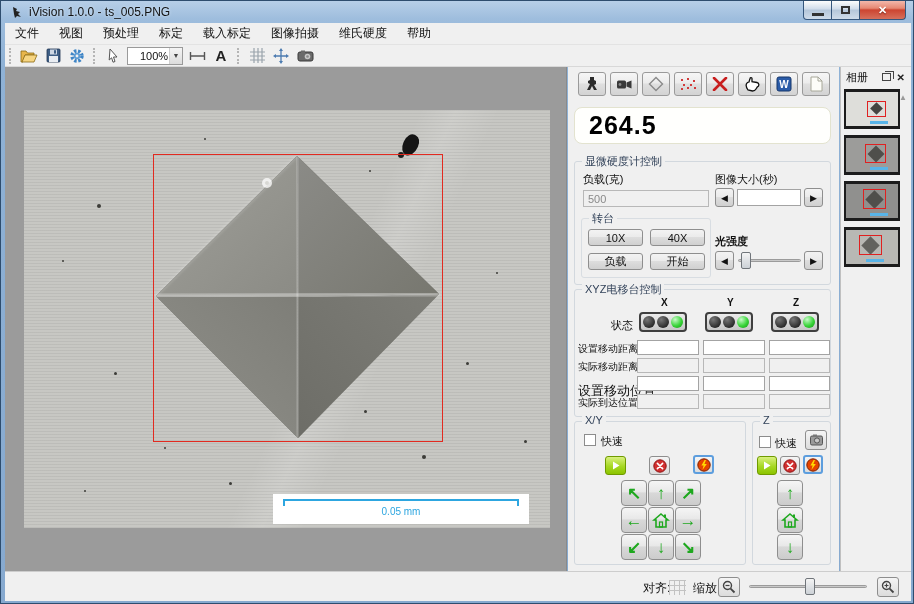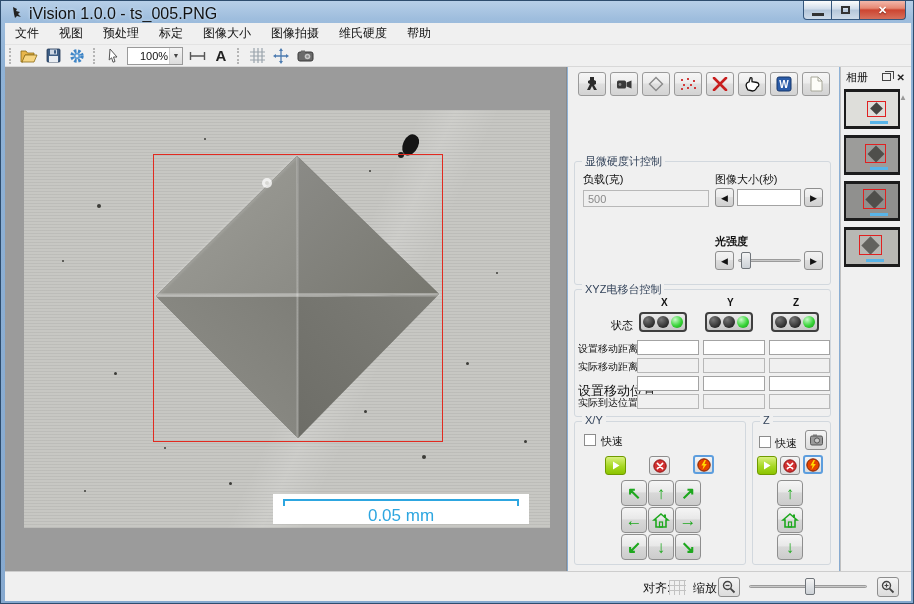--- a/index.html
+++ b/index.html
@@ -2,21 +2,21 @@
 <html><head>
 <meta charset="utf-8">
 <style>
   html,body{margin:0;padding:0;background:#555;}
   *{box-sizing:border-box;font-family:"Liberation Sans",sans-serif;}
   #win{position:relative;width:914px;height:604px;margin:0 auto;
        background:linear-gradient(180deg,#b7cfe8 0,#9ebddd 18px,#8fb2d6 60px,#86a9cf 100%);
        border:1px solid #2e4d6e;overflow:hidden;}
   
   .titlebar{position:absolute;left:0;top:0;right:0;height:22px;}
-  .title-text{position:absolute;left:28px;top:4px;font-size:16px;color:#111;text-shadow:0 0 3px #dcebf8;white-space:nowrap;}
+  .title-text{position:absolute;left:28px;top:4px;font-size:12px;color:#111;text-shadow:0 0 3px #dcebf8;white-space:nowrap;}
   .app-icon{position:absolute;left:9px;top:4px;width:15px;height:15px;}
   .winbtns{position:absolute;right:7px;top:0;height:19px;display:flex;}
   .wbtn{height:19px;border:1px solid #35567c;border-top:none;display:flex;align-items:center;justify-content:center;
         background:linear-gradient(180deg,#fdfdfd,#d0dcea 45%,#b4c6da 50%,#cfdcea);color:#333;font-size:10px;}
   .wbtn.min{width:29px;border-radius:0 0 0 4px;}
   .wbtn.max{width:28px;border-left:none;}
   .wbtn.close{width:46px;border-left:none;border-radius:0 0 4px 0;
         background:linear-gradient(180deg,#f2b8ab,#e68873 40%,#cc4531 50%,#d6705c);color:#fff;font-weight:bold;font-size:11px;text-shadow:0 1px 1px #7a1f10;}
   .minus{width:12px;height:3px;background:#333;margin-top:8px;}
   .maxsq{width:9px;height:8px;border:2px solid #333;}
@@ -39,21 +39,21 @@
   .micro{position:absolute;left:19px;top:43px;width:526px;height:418px;background:#c7c7c3;
      background-image:repeating-linear-gradient(180deg,rgba(80,80,80,.09) 0 1px,rgba(255,255,255,0) 1px 3px),
                       linear-gradient(115deg,rgba(255,255,255,0) 55%,rgba(255,255,255,.14) 60%,rgba(255,255,255,0) 66%);
      overflow:hidden;}
   .redrect{position:absolute;left:129px;top:44px;width:290px;height:288px;border:1px solid #e22a20;}
   .speck{position:absolute;border-radius:50%;background:#3c3c38;}
   .blob{position:absolute;left:379px;top:24px;width:15px;height:22px;background:#151515;border-radius:50% 45% 55% 50%;transform:rotate(24deg);}
   .blob2{position:absolute;left:374px;top:42px;width:6px;height:6px;background:#1d1d1d;border-radius:50%;}
   .scalebox{position:absolute;left:249px;top:384px;width:256px;height:30px;background:#fff;}
   .bracket{position:absolute;left:10px;top:5px;width:236px;height:7px;border-top:2px solid #2da6e0;border-left:2px solid #2da6e0;border-right:2px solid #2da6e0;}
-  .scaletext{position:absolute;left:0;right:0;top:12px;text-align:center;font-size:17px;color:#2da6e0;}
+  .scaletext{position:absolute;left:0;right:0;top:12px;text-align:center;font-size:10px;color:#2da6e0;}
   
   .ibtn{position:absolute;width:28px;height:24px;border:1px solid #9a9a9a;border-radius:3px;
         background:linear-gradient(#f6f6f6,#ececec 45%,#dfdfdf 50%,#d3d3d3);display:flex;align-items:center;justify-content:center;}
   .resultbox{position:absolute;left:6px;top:40px;width:257px;height:37px;background:#fffffd;border:1px solid #e3e3cf;border-radius:8px;
         display:flex;align-items:center;}
   .resultbox span{font-size:25px;font-weight:bold;color:#000;padding-left:14px;letter-spacing:1px;}
   .gb{position:absolute;border:1px solid #d2d8de;border-radius:3px;}
   .gb>.cap{position:absolute;top:-8px;left:7px;background:#f0f0f0;padding:0 3px;font-size:11px;color:#33435a;white-space:nowrap;}
   .lbl{position:absolute;font-size:11px;color:#111;white-space:nowrap;}
   .tin{position:absolute;height:17px;border:1px solid #a3a3a3;background:#fff;font-size:11px;color:#111;padding:0 4px;}
@@ -120,21 +120,21 @@
           <span>✕</span>
         </div>
     </div>
   </div>
 
   <div class="menubar">
     <span class="menu-item">文件</span>
     <span class="menu-item">视图</span>
     <span class="menu-item">预处理</span>
     <span class="menu-item">标定</span>
-    <span class="menu-item">图像大小</span>
+    <span class="menu-item">载入标定</span>
     <span class="menu-item">图像拍摄</span>
     <span class="menu-item">维氏硬度</span>
     <span class="menu-item">帮助</span>
   </div>
 
   <div class="toolbar">
     <span class="tgrip"></span>
     <span class="tbtn">
       <svg width="18" height="14" viewBox="0 0 18 14">
           <path d="M1 2 h5 l1.5 2 H14 v2 H5 L3 13 H1 Z" fill="#e8b64c" stroke="#8a6914" stroke-width=".8"></path>
@@ -302,34 +302,44 @@
           <text x="8" y="12" font-size="10" font-weight="bold" fill="#fff" text-anchor="middle" font-family="Liberation Serif,serif">W</text>
         </svg>
     </div>
     <div class="ibtn" style="left:234px;top:5px;">
       <svg width="13" height="16" viewBox="0 0 13 16">
           <path d="M1 1 H8 L12 5 V15 H1 Z" fill="#fdfdf8" stroke="#a8a89a"></path>
           <path d="M8 1 L8 5 H12" fill="none" stroke="#a8a89a"></path>
         </svg>
     </div>
 
+    <div class="resultbox">
+      <span>264.5</span>
+    </div>
 
     <div class="gb" style="left:6px;top:94px;width:257px;height:124px;">
       <span class="cap">显微硬度计控制</span>
       <span class="lbl" style="left:8px;top:10px;">负载(克)</span>
       <input class="tin dis" style="left: 8px; top: 28px; width: 126px;" disabled="" value="500">
       <span class="lbl" style="left:140px;top:10px;">图像大小(秒)</span>
       <div class="btn spin" style="left:140px;top:26px;">
           <span>◀</span>
         </div>
       <input class="tin" style="left: 162px; top: 27px; width: 64px;">
       <div class="btn spin" style="left:229px;top:26px;">
           <span>▶</span>
         </div>
 
+      <div class="gb" style="left:6px;top:56px;width:130px;height:60px;border-color:#d8dde2;">
+        <span class="cap">转台</span>
+        <div class="btn" style="left:6px;top:10px;width:55px;height:17px;">10X</div>
+        <div class="btn" style="left:68px;top:10px;width:55px;height:17px;">40X</div>
+        <div class="btn" style="left:6px;top:34px;width:55px;height:17px;">负载</div>
+        <div class="btn" style="left:68px;top:34px;width:55px;height:17px;">开始</div>
+      </div>
 
       <span class="lbl" style="left:140px;top:72px;font-weight:bold;">光强度</span>
       <div class="btn spin" style="left:140px;top:89px;">
           <span>◀</span>
         </div>
       <div class="slider" style="left:163px;top:89px;width:63px;">
         <div class="track"></div>
         <div class="thumb" style="left:3px;"></div>
       </div>
       <div class="btn spin" style="left:229px;top:89px;">

